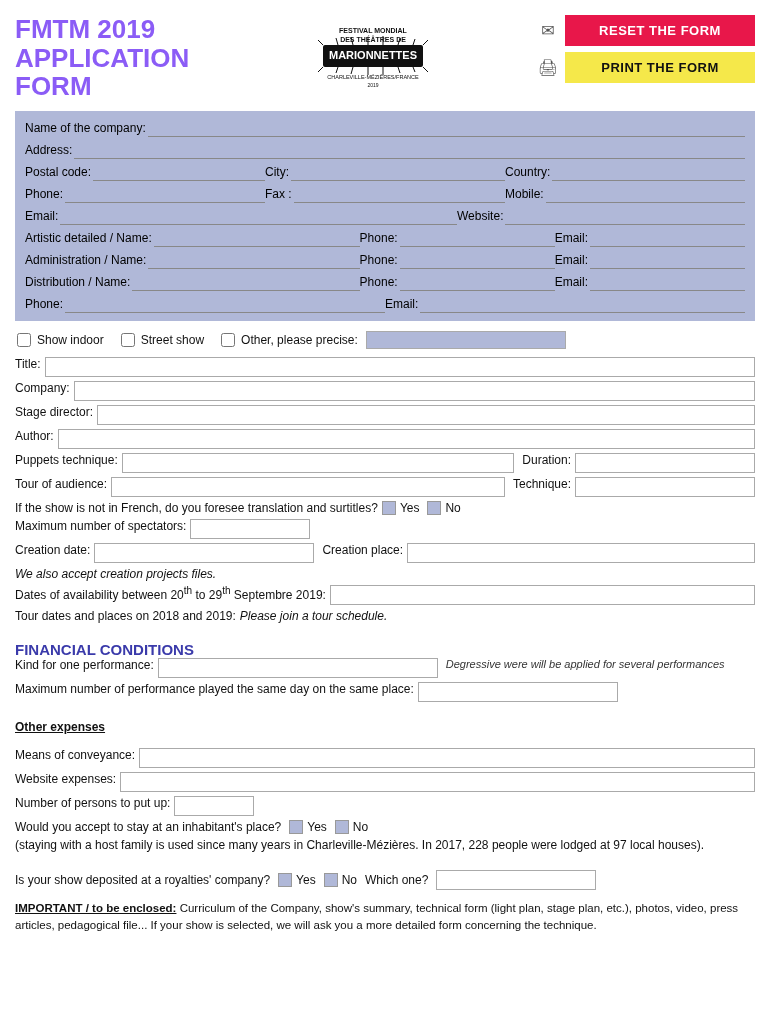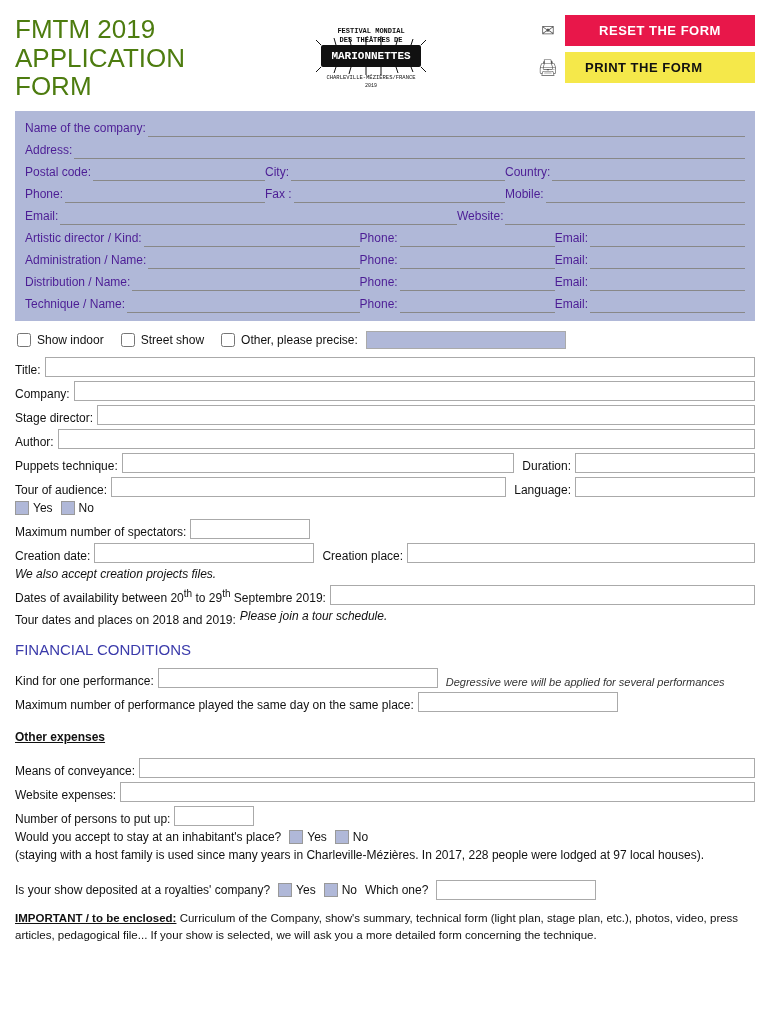--- a/index.html
+++ b/index.html
@@ -19,32 +19,31 @@
       margin-bottom: 10px;
     }
 
     .title-block {
       flex: 0 0 auto;
       margin-right: 20px;
     }
 
     .title-block h1 {
       font-size: 26px;
-      font-weight: 400;
-      color: #4d7c0f;
+      font-weight: 700;
+      color: #8b5cf6;
       line-height: 1.1;
       text-transform: uppercase;
     }
 
     .logo-block {
       flex: 1;
       display: flex;
       justify-content: center;
       align-items: center;
-      font-family: Liberation Mono, monospace;
     }
 
     .logo-svg {
       width: 110px;
       height: 80px;
     }
 
     .buttons-block {
       flex: 0 0 auto;
       display: flex;
@@ -85,39 +84,39 @@
     .btn-print {
       background: #f5e84a;
       color: #111;
       font-weight: 800;
       font-size: 13px;
       padding: 8px 20px;
       border: none;
       cursor: pointer;
       letter-spacing: 0.5px;
       min-width: 190px;
-      text-align: left;
+      text-align: center;
     }
 
     
     .contact-table {
       width: 100%;
       background: #b0b8d8;
       padding: 6px 10px;
       margin-bottom: 10px;
     }
 
     .contact-row {
       display: flex;
       align-items: center;
       padding: 2px 0;
     }
 
     .contact-label {
-      color: #4c1d95;
+      color: #000000;
       font-size: 12px;
       white-space: nowrap;
     }
 
     .contact-input {
       flex: 1;
       border: none;
       background: transparent;
       border-bottom: 1px solid #888;
       font-size: 12px;
@@ -160,21 +159,21 @@
       accent-color: #b0b8d8;
     }
 
     
     .form-section {
       margin-bottom: 4px;
     }
 
     .field-row {
       display: flex;
-      align-items: flex-end;
+      align-items: flex-start;
       margin-bottom: 4px;
     }
 
     .field-label {
       font-size: 12px;
       white-space: nowrap;
       margin-right: 4px;
     }
 
     .field-input {
@@ -195,25 +194,25 @@
     }
 
     .italic-text {
       font-style: italic;
       font-size: 12px;
       margin-bottom: 4px;
     }
 
     .section-title {
       font-size: 15px;
-      font-weight: 400;
+      font-weight: 700;
       color: #3a3aaa;
       text-transform: uppercase;
       margin-top: 14px;
-      margin-bottom: 10px;
+      margin-bottom: 0;
     }
 
     .underline-bold {
       font-weight: 900;
       text-decoration: underline;
     }
 
     .important-note {
       font-size: 11.5px;
       margin-top: 10px;
@@ -354,21 +353,21 @@
       <input class="contact-input" type="text" style="">
     </div>
     <div class="contact-col">
       <span class="contact-label">Website:</span>
       <input class="contact-input" type="text" style="">
     </div>
   </div>
 
   <div class="contact-row">
     <div class="contact-col" style="flex:1.5">
-      <span class="contact-label">Artistic director / Kind:</span>
+      <span class="contact-label">Artistic detailed / Name:</span>
       <input class="contact-input" type="text" style="">
     </div>
     <div class="contact-col" style="flex:0.8">
       <span class="contact-label">Phone:</span>
       <input class="contact-input" type="text" style="">
     </div>
     <div class="contact-col" style="flex:0.8">
       <span class="contact-label">Email:</span>
       <input class="contact-input" type="text" style="">
     </div>
@@ -398,24 +397,20 @@
       <span class="contact-label">Phone:</span>
       <input class="contact-input" type="text" style="">
     </div>
     <div class="contact-col" style="flex:0.8">
       <span class="contact-label">Email:</span>
       <input class="contact-input" type="text" style="">
     </div>
   </div>
 
   <div class="contact-row">
-    <div class="contact-col" style="flex:1.5">
-      <span class="contact-label">Technique / Name:</span>
-      <input class="contact-input" type="text" style="">
-    </div>
     <div class="contact-col" style="flex:0.8">
       <span class="contact-label">Phone:</span>
       <input class="contact-input" type="text" style="">
     </div>
     <div class="contact-col" style="flex:0.8">
       <span class="contact-label">Email:</span>
       <input class="contact-input" type="text" style="">
     </div>
   </div>
 </div>
@@ -461,25 +456,26 @@
   <div class="field-row">
     <span class="field-label">Puppets technique:</span>
     <input type="text" class="field-input" style="">
     <span class="field-label" style="margin-left:8px;">Duration:</span>
     <input type="text" class="field-input" style="max-width: 180px;">
   </div>
 
   <div class="field-row">
     <span class="field-label">Tour of audience:</span>
     <input type="text" class="field-input" style="">
-    <span class="field-label" style="margin-left:8px;">Language:</span>
+    <span class="field-label" style="margin-left:8px;">Technique:</span>
     <input type="text" class="field-input" style="max-width: 180px;">
   </div>
 
   <div class="yes-no-row">
+    <span>If the show is not in French, do you foresee translation and surtitles?</span>
     <span class="small-checkbox" style="cursor:pointer;"></span>
     <span>Yes</span>
     <span class="small-checkbox" style="cursor:pointer; margin-left:4px;"></span>
     <span>No</span>
   </div>
 
   <div class="field-row">
     <span class="field-label">Maximum number of spectators:</span>
     <input type="text" class="field-input-fixed" style="width: 120px;">
   </div>

